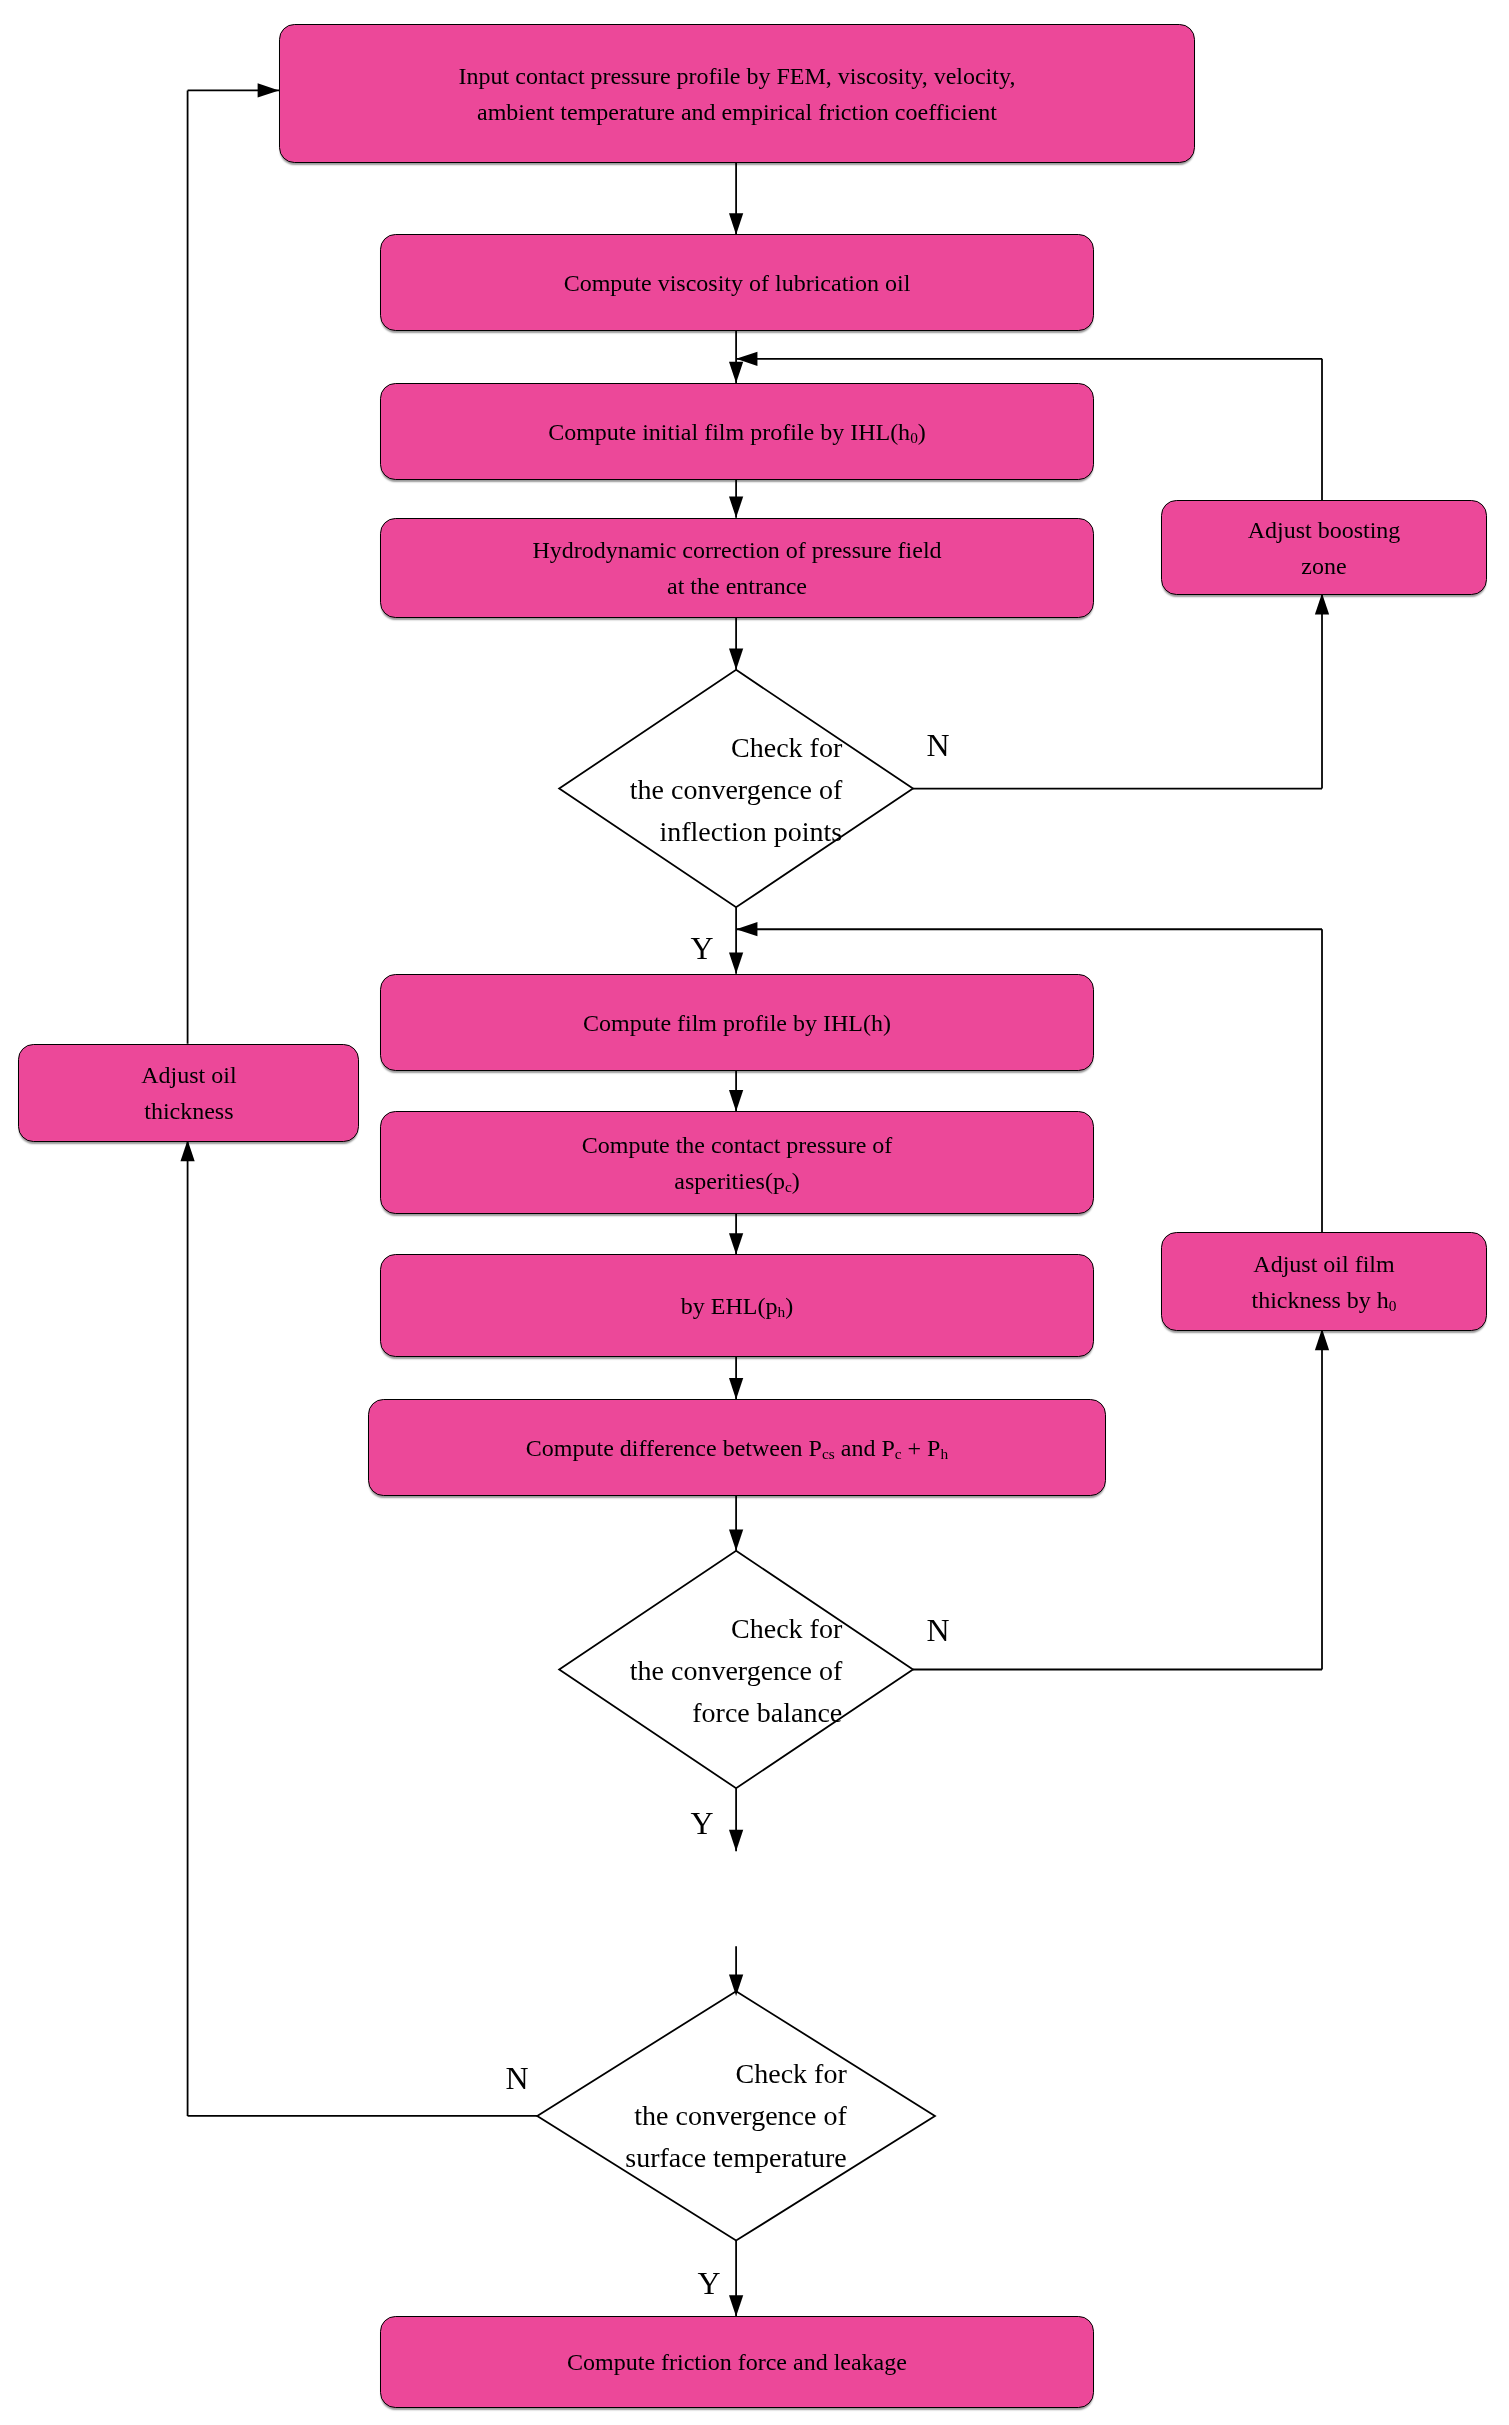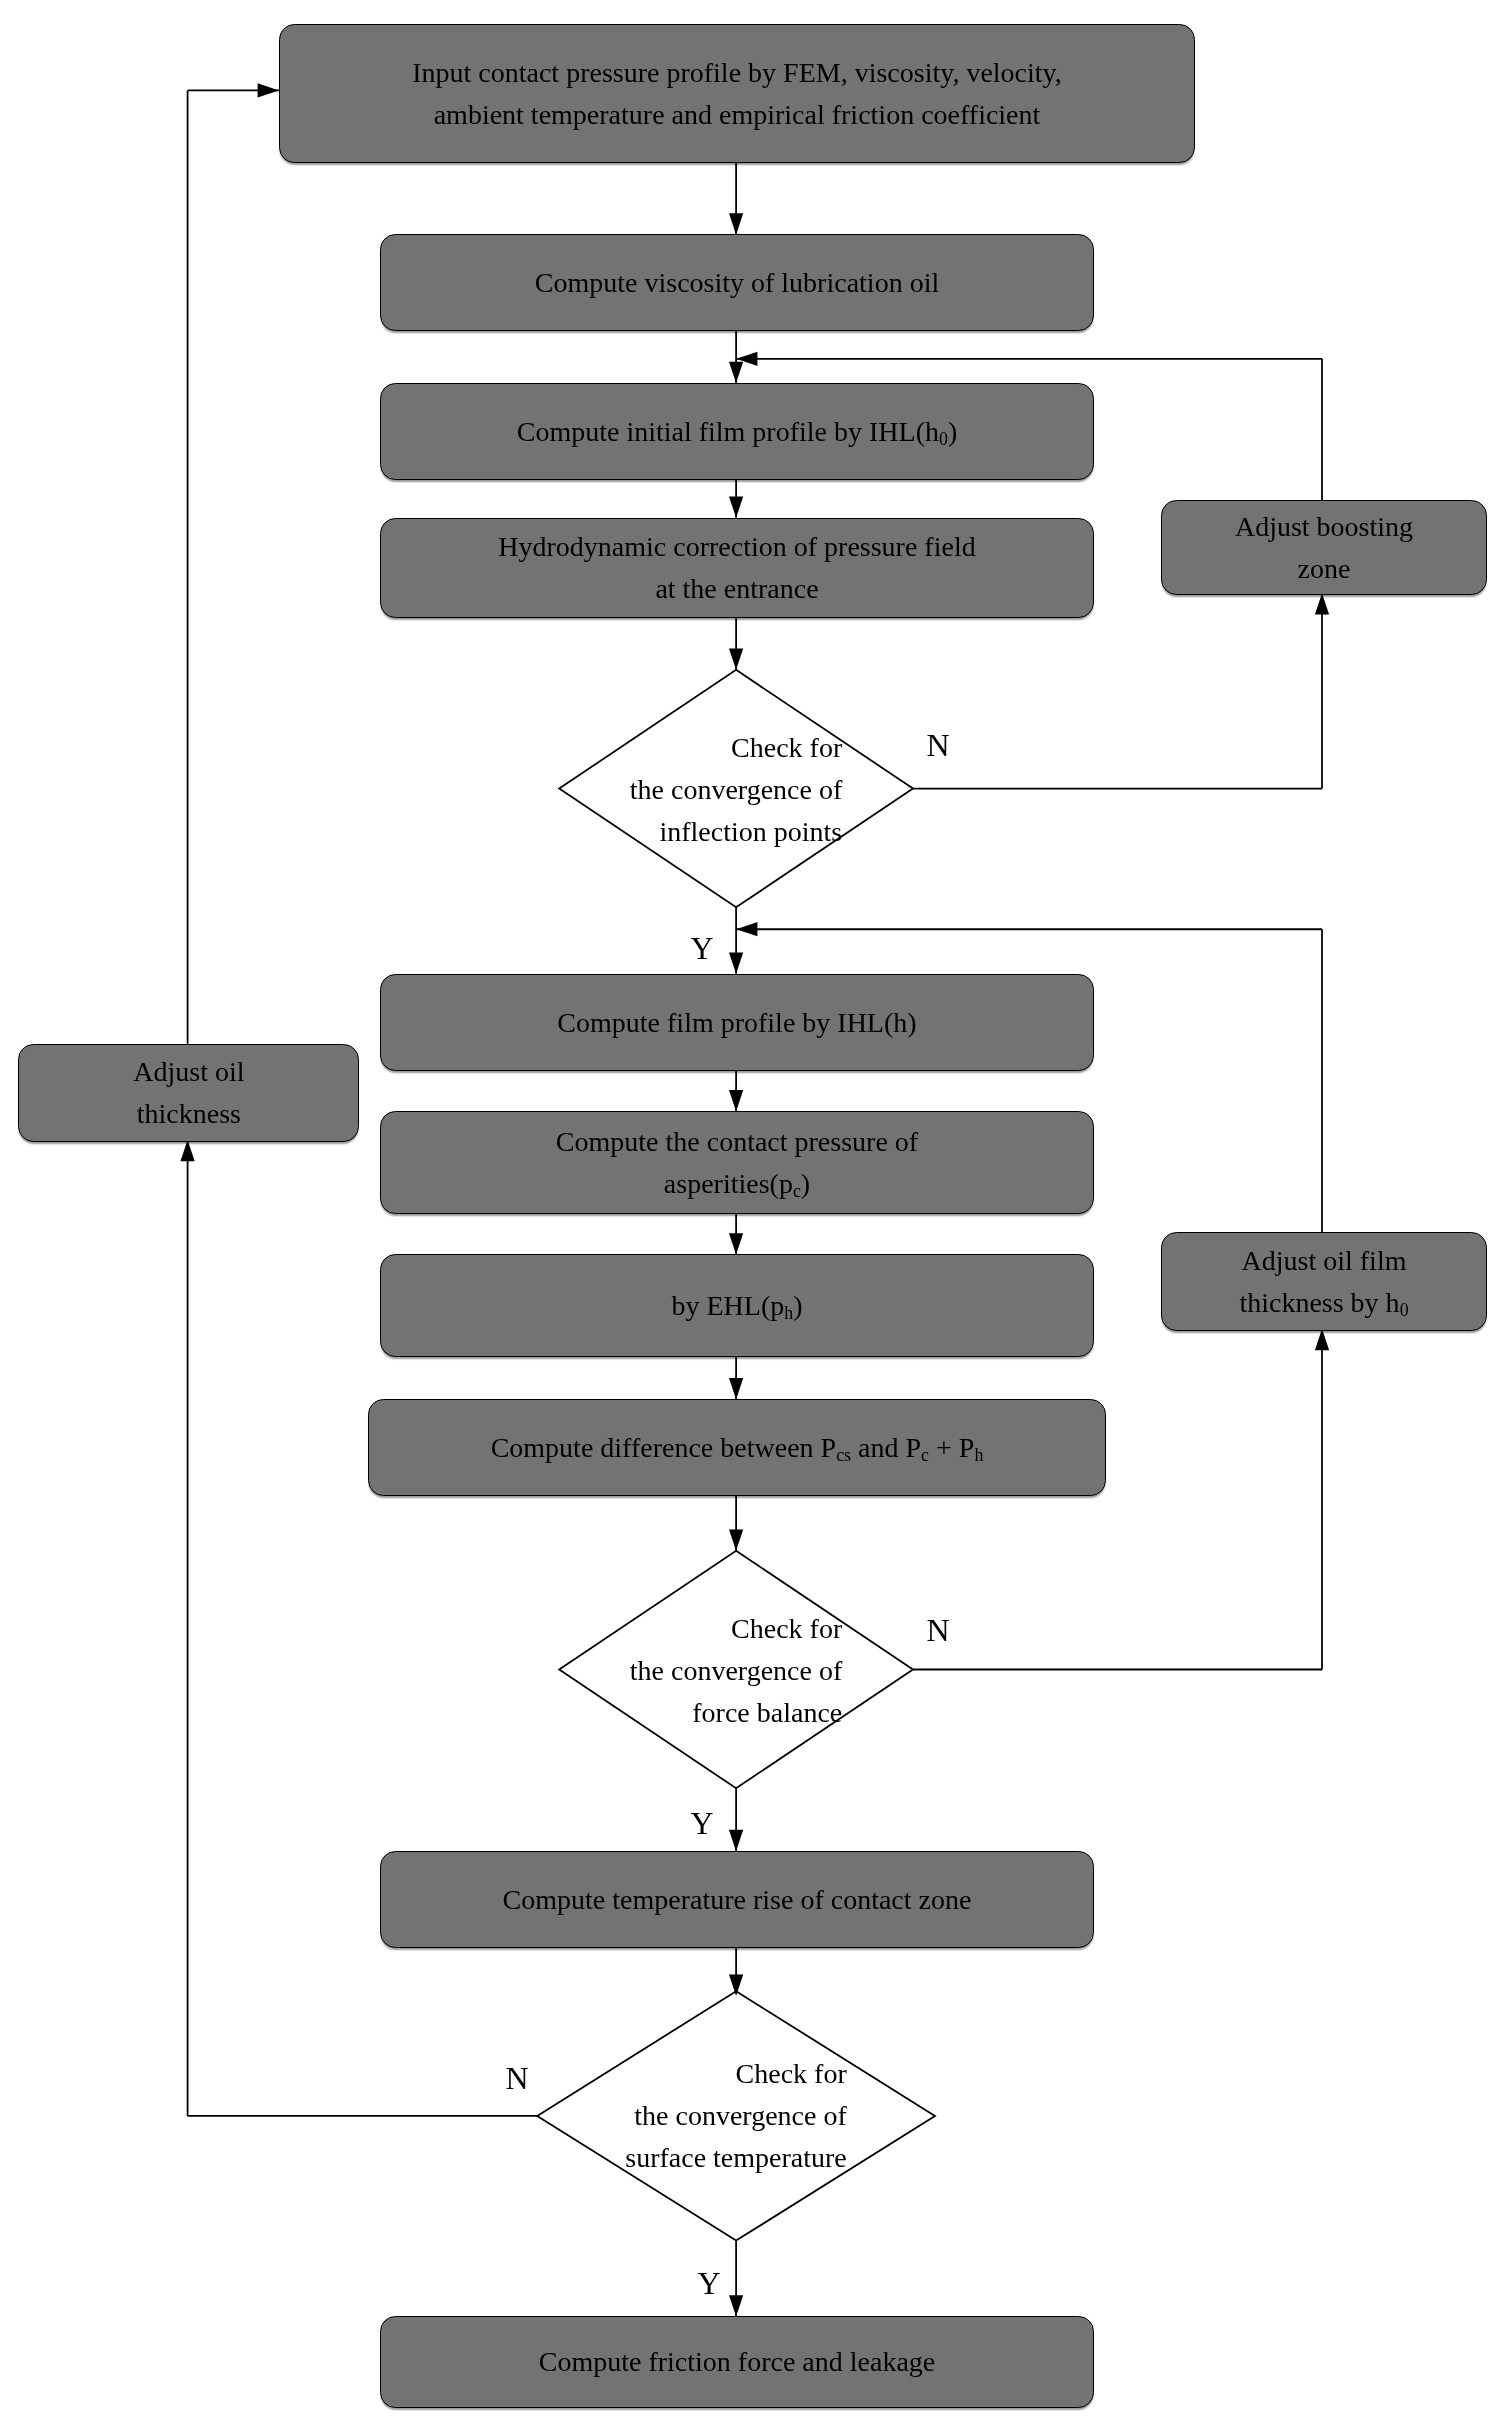--- a/index.html
+++ b/index.html
@@ -6,26 +6,26 @@
   #canvas{
     position:relative;
     width:1509px;height:2426px;
     background:#ffffff;
     font-family:"Liberation Serif","DejaVu Serif",serif;
     color:#000;
   }
   #wires{position:absolute;left:0;top:0;z-index:1;}
   .node{
     position:absolute;z-index:2;
-    background:#737373;
+    background:#ec4899;
     border:1.8px solid #000;
     border-radius:15.4px;
     display:flex;align-items:center;justify-content:center;
     text-align:center;
-    font-size:28px;line-height:1.5;
+    font-size:24px;line-height:1.5;
     box-shadow:0 3px 1.8px -1.2px rgba(0,0,0,0.40);
   }
   .node .txt{width:100%;padding:0 10.7px;}
   .bl{display:block;}
   .dtext{
     position:absolute;z-index:3;
     display:flex;align-items:center;justify-content:center;
     text-align:right;font-size:28px;line-height:1.5;
   }
   .branch{
@@ -152,23 +152,20 @@
     <div class="txt"><span>Compute difference between P</span><sub>cs</sub><span> and P</span><sub>c</sub><span> + P</span><sub>h</sub></div>
   </div>
 
   <div class="node" style="left:1161px;top:1232px;width:324px;height:97px">
     <div class="txt">
       <span class="bl">Adjust oil film</span>
       <span class="bl"><span>thickness by h</span><sub>0</sub></span>
     </div>
   </div>
 
-  <div class="node" style="left:380px;top:1851px;width:712px;height:95px">
-    <div class="txt">Compute temperature rise of contact zone</div>
-  </div>
 
   <div class="node" style="left:18.4px;top:1044px;width:339px;height:96px">
     <div class="txt">
       <span class="bl">Adjust oil</span>
       <span class="bl">thickness</span>
     </div>
   </div>
 
   <div class="node" style="left:380px;top:2316px;width:712px;height:90px">
     <div class="txt">Compute friction force and leakage</div>

